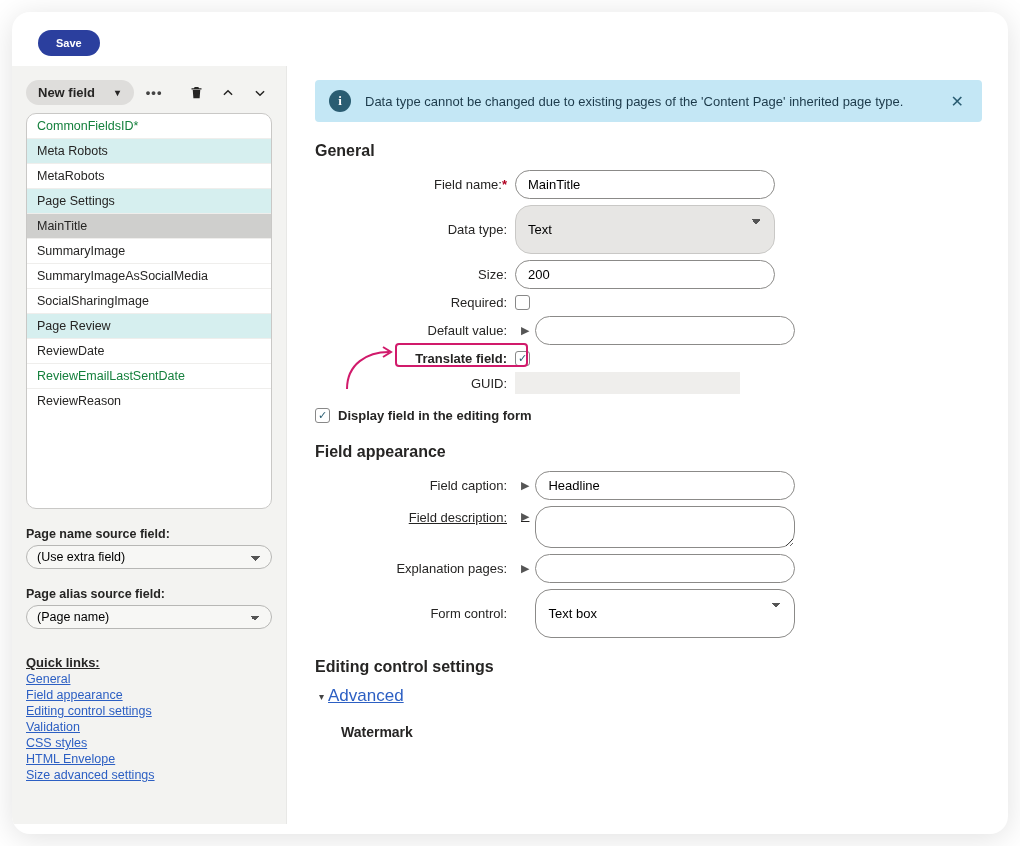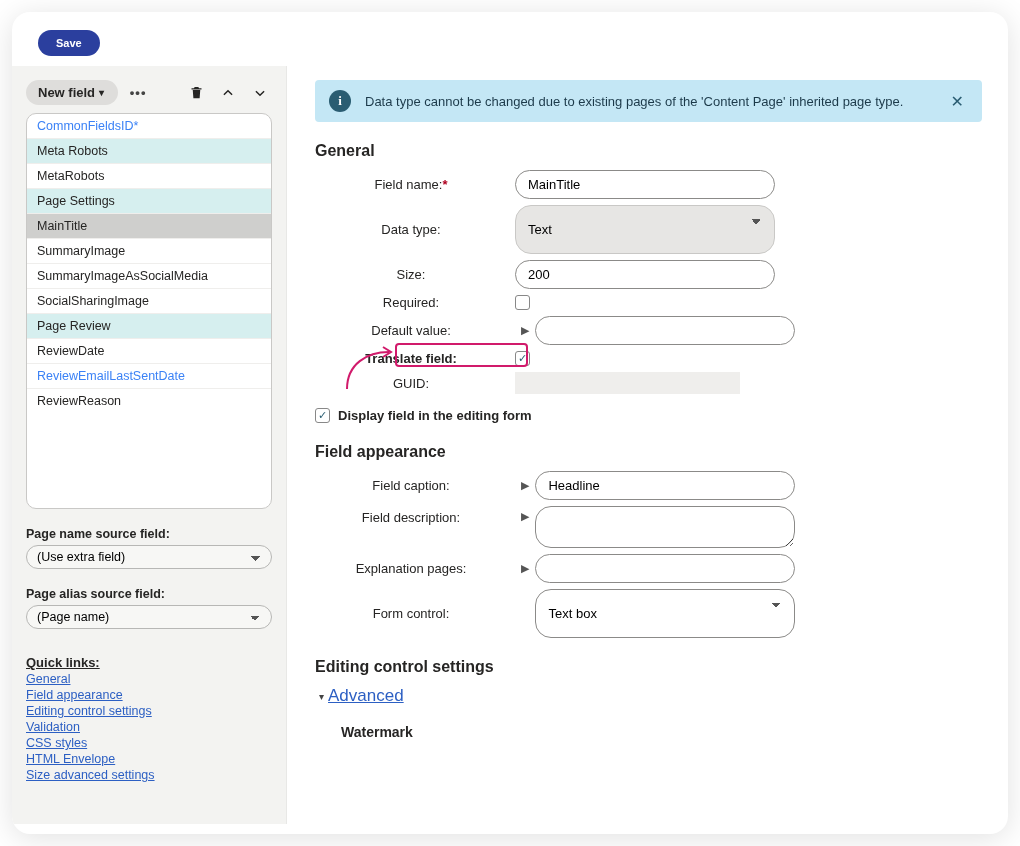--- a/index.html
+++ b/index.html
@@ -42,40 +42,40 @@
   }
   .toolbar-row { display:flex; align-items:center; gap:8px; margin-bottom:8px;}
   .newfield-btn{
     background:#dedddb;
     border-radius:14px;
     padding:5px 14px 5px 12px;
     font-size:13px;
     cursor:pointer;
     display:flex;
     align-items:center;
-    gap:4px;
+    gap:20px;
     font-weight:600;
   }
   .icon-btn{
     width:24px;height:24px;display:flex;align-items:center;justify-content:center;
     cursor:pointer; color:#444;
   }
   .fieldlist{
     border:1px solid #c9c8c6;
     border-radius:10px;
     background:#fff;
     overflow:hidden;
   }
   .fieldlist .item{
     padding:5px 10px;
     font-size:12.5px;
     border-bottom:1px solid #efeeec;
     cursor:pointer;
   }
-  .fieldlist .item.muted{ color:#3b82f6;}
+  .fieldlist .item.muted{ color:#15803d;}
   .fieldlist .item.category{ background:#d6efef;}
   .fieldlist .item.selected{ background:#cfcfcd;}
   .fieldlist .item:last-child{ border-bottom:none; padding-bottom:100px;}
   .side-label{ font-size:12.5px; font-weight:600; margin-top:18px;}
   .side-select{
     width:100%; margin-top:4px;
     border:1px solid #b7b7b5; border-radius:14px;
     padding:4px 10px; font-size:12.5px; background:#f7f7f5;
     appearance:none;
     background-image: linear-gradient(45deg, transparent 50%, #555 50%),
@@ -98,21 +98,21 @@
   .alert-icon{
     width:22px;height:22px;border-radius:50%;
     background:#2a5d72;color:#fff;font-weight:700;
     display:flex;align-items:center;justify-content:center;
     margin-right:14px; font-family: Georgia, serif;
   }
   .alert-close{ margin-left:auto; cursor:pointer; font-size:16px; color:#2a5d72; padding:0 4px;}
   h3.section{ font-size:16px; font-weight:700; margin:20px 0 10px 0;}
   h4.section{ font-size:14px; font-weight:700; margin:18px 0 10px 26px;}
   .form-row{ display:flex; align-items:center; margin:6px 0;}
-  .lbl{ width:200px; text-align:center; font-size:13px; padding-right:8px;}
+  .lbl{ width:200px; text-align:right; font-size:13px; padding-right:8px;}
   .req{ color:#b00020; font-weight:700;}
   .expand-caret{ color:#555; font-size:11px; padding:0 6px; cursor:pointer;}
   .t-input{
     width:260px; border:1px solid #8b8a88; background:#fff;
     border-radius:16px; padding:6px 12px; font-size:13px;
   }
   .t-select{
     width:260px; border:1px solid #c9c8c6; background:#e7e6e4;
     border-radius:16px; padding:16px 12px; font-size:13px;
     appearance:none;
@@ -281,21 +281,21 @@
        <span style="margin-left:8px;font-weight:bold;">Display field in the editing form</span>
      </div>
 
      <h3 class="section">Field appearance</h3>
 
      <div class="form-row">
        <div class="lbl">Field caption:</div>
        <span class="expand-caret">▶</span>
        <input class="t-input" value="Headline" style="">
      </div>
-     <div class="form-row" style="align-items:flex-start;">
+     <div class="form-row" style="align-items:flex-start;text-decoration:underline;">
        <div class="lbl" style="padding-top:4px;">Field description:</div>
        <span class="expand-caret" style="padding-top:4px;">▶</span>
        <textarea class="t-textarea" style=""></textarea>
      </div>
      <div class="form-row">
        <div class="lbl">Explanation pages:</div>
        <span class="expand-caret">▶</span>
        <input class="t-input" value="" style="">
      </div>
      <div class="form-row">

